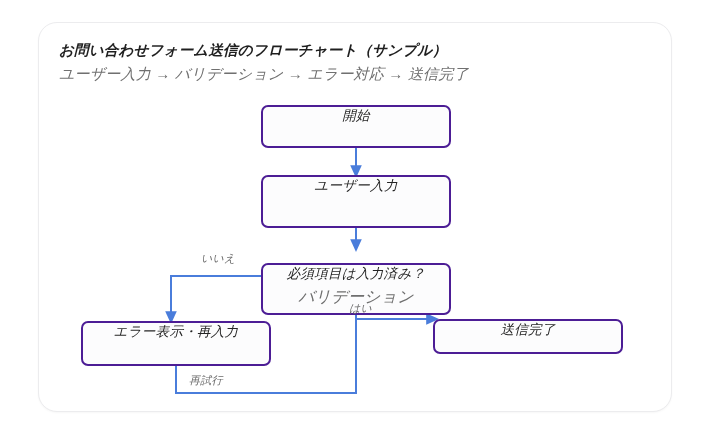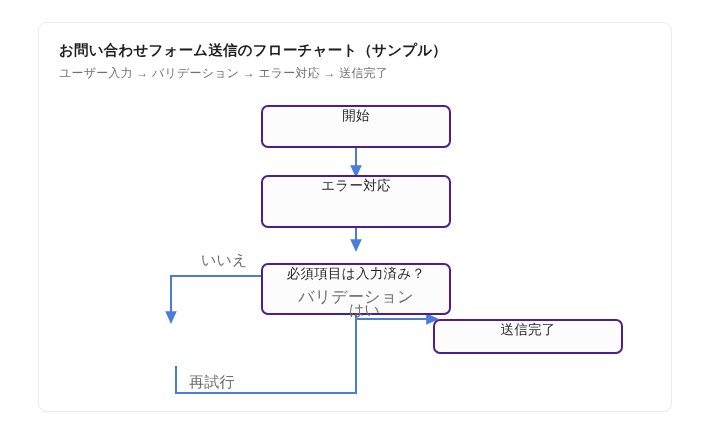--- a/index.html
+++ b/index.html
@@ -23,41 +23,42 @@
 
   
   #card {
     position: absolute;
     left: 38px;
     top: 22px;
     width: 634px;
     height: 390px;
     background: #ffffff;
     border: 1px solid #ececee;
-    border-radius: 9px;
+    border-radius: 19px;
     box-sizing: border-box;
     box-shadow: 0 1px 2px rgba(0,0,0,0.035);
+    font-style: italic;
   }
 
   
   #title {
     position: absolute;
     left: 20px;
     top: 18px;
     font-size: 14.5px;
     font-weight: bold;
     color: #1f1f1f;
     letter-spacing: 0.2px;
     white-space: nowrap;
   }
   #subtitle {
     position: absolute;
     left: 20px;
     top: 42px;
-    font-size: 12px;
+    font-size: 15px;
     color: #707070;
     letter-spacing: 0.2px;
     white-space: nowrap;
     text-align: right;
   }
 
   
   #flow {
     position: absolute;
     left: 0;
@@ -89,21 +90,21 @@
   }
   .node .node-sub {
     font-size: 16px;
     color: #6f6f6f;
     letter-spacing: 0.2px;
     margin-top: 4px;
   }
 
   .edge-label {
     position: absolute;
-    font-size: 15px;
+    font-size: 11px;
     color: #6c6c6c;
     letter-spacing: 0.2px;
     white-space: nowrap;
   }
 </style>
 </head>
 <body>
 
 <div id="screen">
 
@@ -134,28 +135,31 @@
 
           <path d="M137,343 L137,370 L317,370 L317,282" marker-end="url(#ah)"></path>
         </g>
       </svg>
 
       <div class="node" style="left:222px; top:82px; width:190px; height:43px;">
         <span>開始</span>
       </div>
 
       <div class="node" style="left:222px; top:152px; width:190px; height:53px;">
-        <span>エラー対応</span>
+        <span>ユーザー入力</span>
       </div>
 
       <div class="node" style="left:222px; top:226px; width:190px; height:52px;margin-top:14px;">
         <span>必須項目は入力済み？</span>
         <span class="node-sub">バリデーション</span>
       </div>
 
+      <div class="node" style="left:42px; top:298px; width:190px; height:45px;">
+        <span>エラー表示・再入力</span>
+      </div>
 
       <div class="node" style="left:394px; top:296px; width:190px; height:35px;">
         <span>送信完了</span>
       </div>
 
       <div class="edge-label" style="left:162px; top:228px;">いいえ</div>
 
       <div class="edge-label" style="left:310px; top:278px;">はい</div>
 
       <div class="edge-label" style="left:150px; top:350px;">再試行</div>

